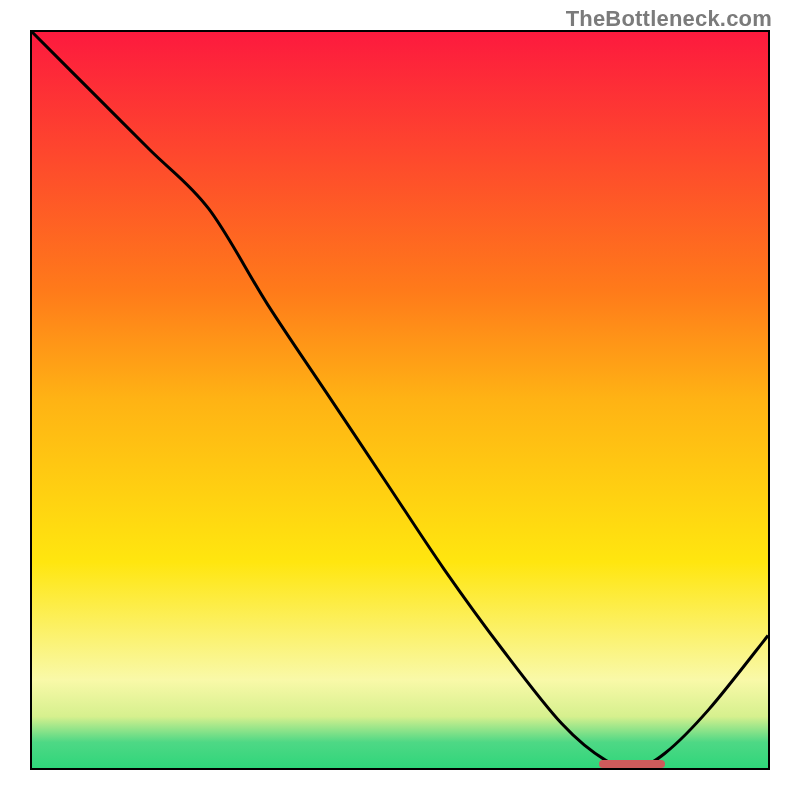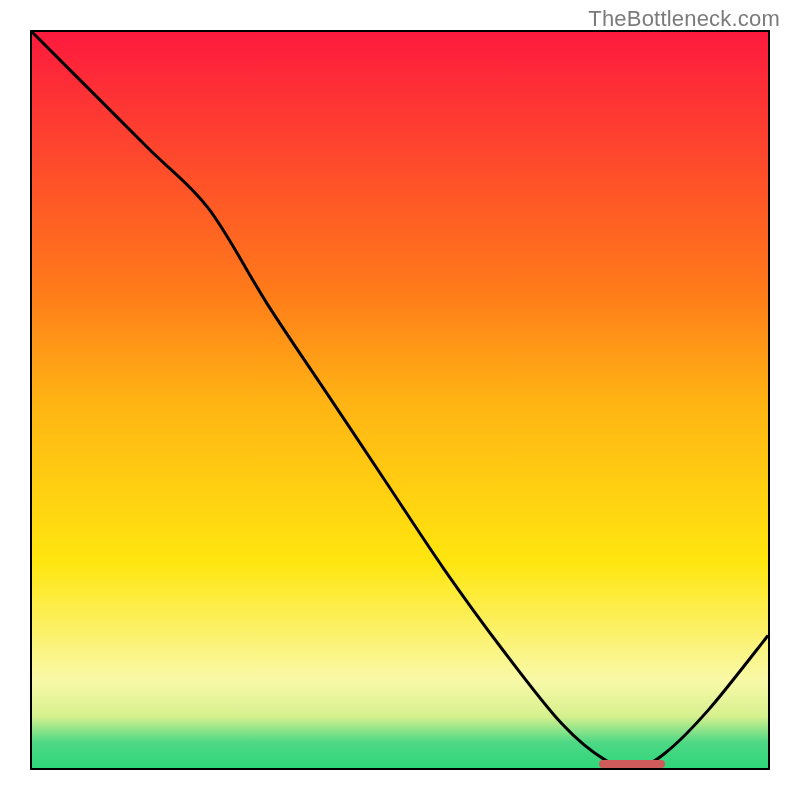--- a/index.html
+++ b/index.html
@@ -12,23 +12,23 @@
     font-family: Arial, Helvetica, sans-serif;
   }
   .root {
     position: relative;
     width: 800px;
     height: 800px;
   }
   .attribution {
     position: absolute;
     top: 6px;
-    right: 20px;
+    right: 28px;
     font-size: 22px;
-    font-weight: 400;
+    font-weight: 700;
     color: #7b7b7b;
     letter-spacing: 0.2px;
     text-align: right;
   }
   .plot-area {
     position: absolute;
     left: 30px;
     top: 30px;
     width: 740px;
     height: 740px;

